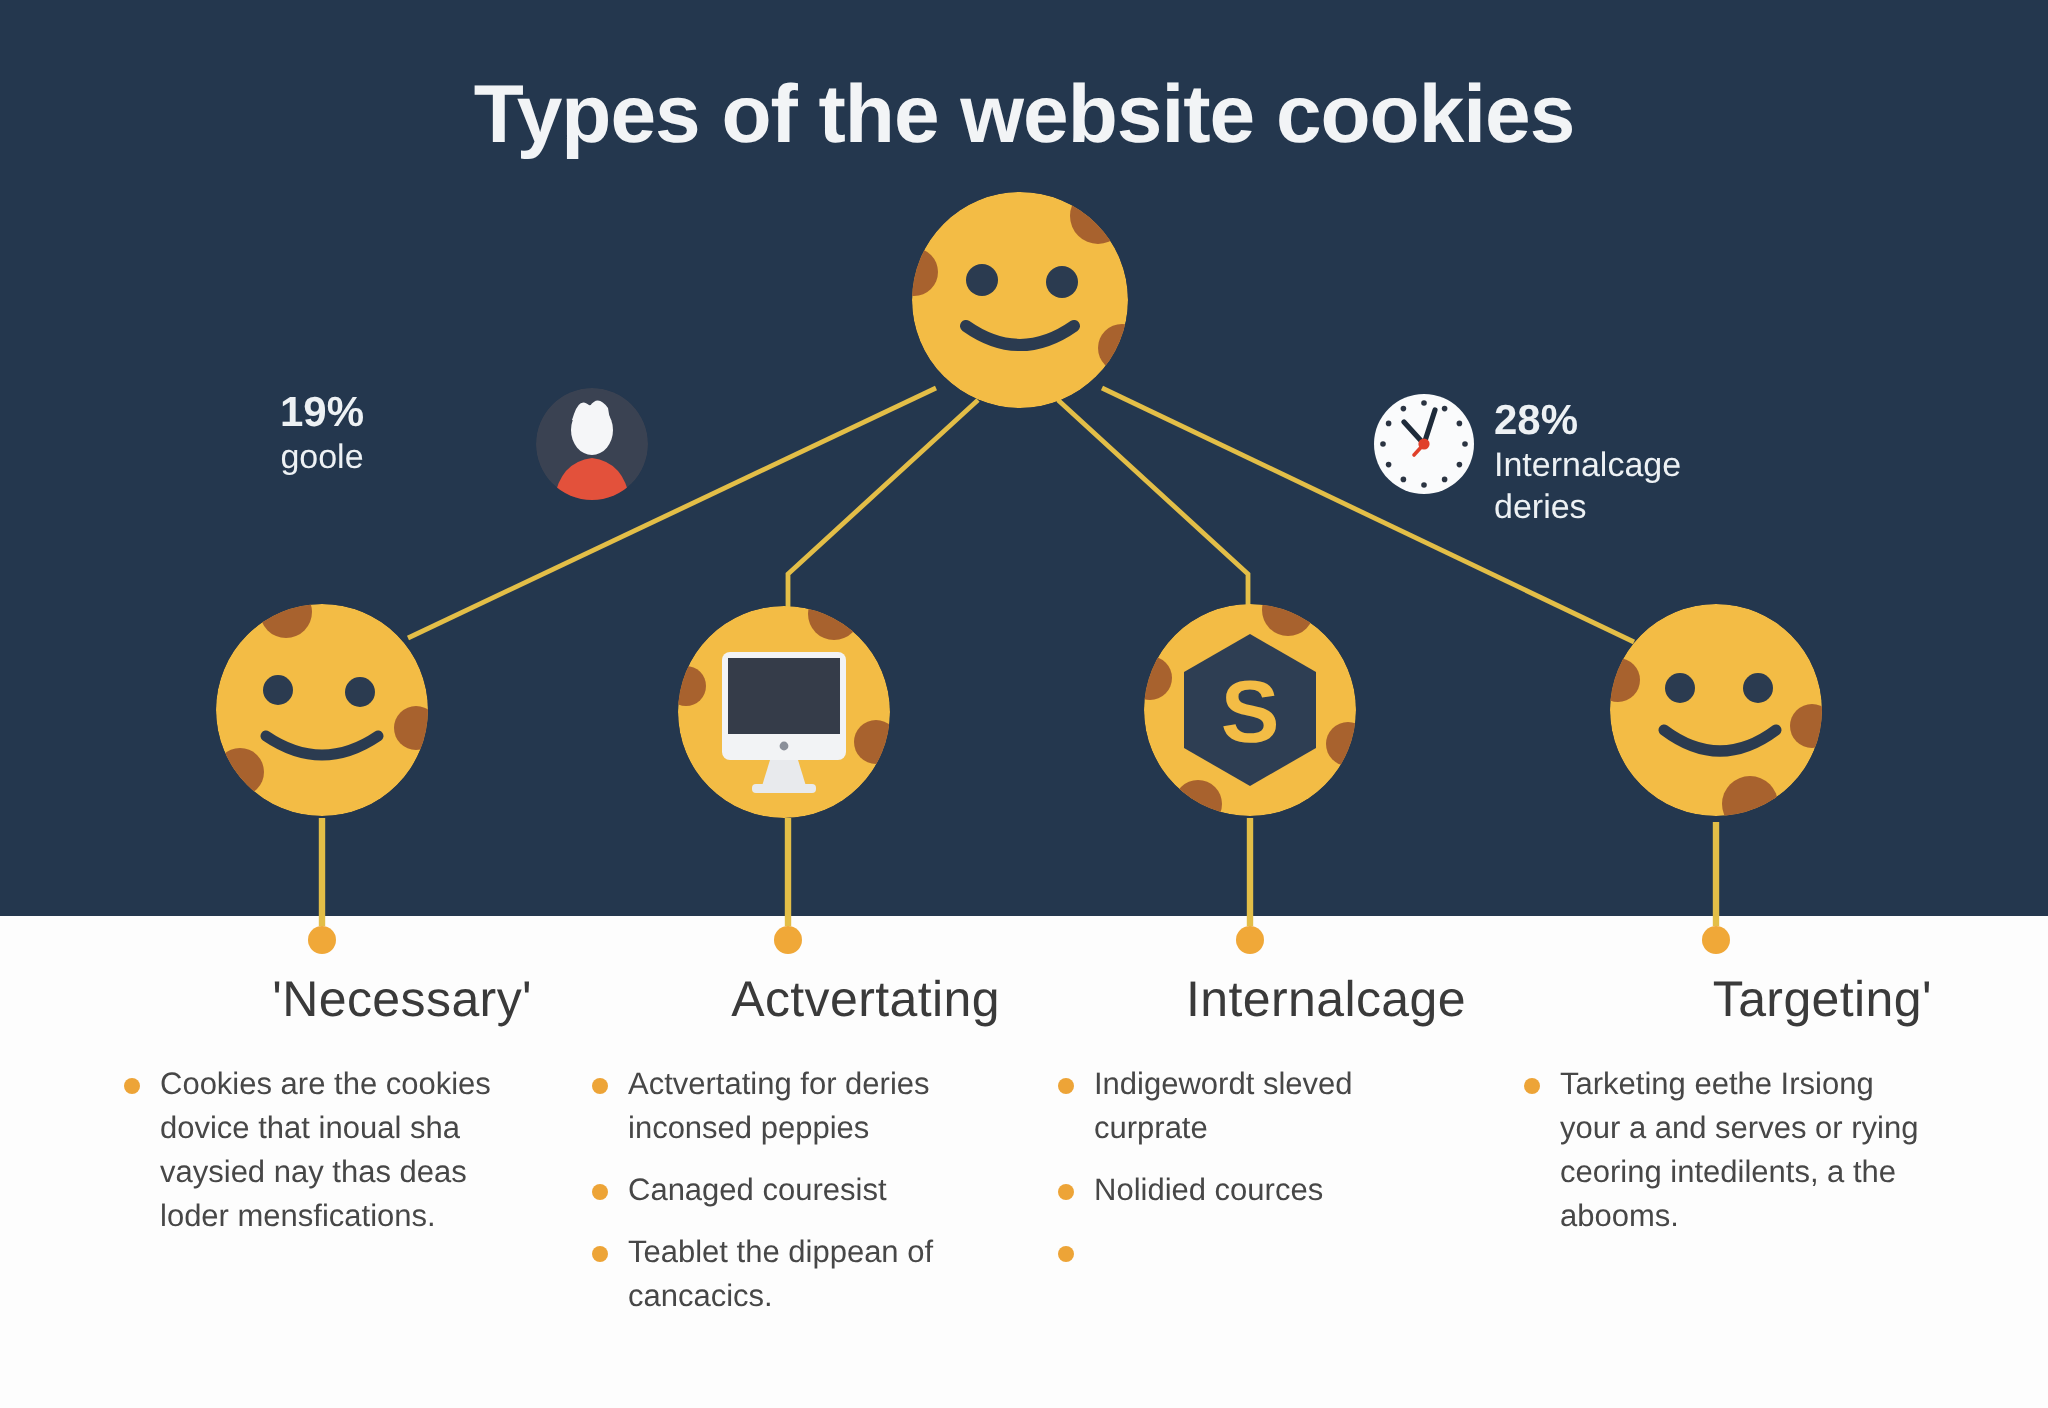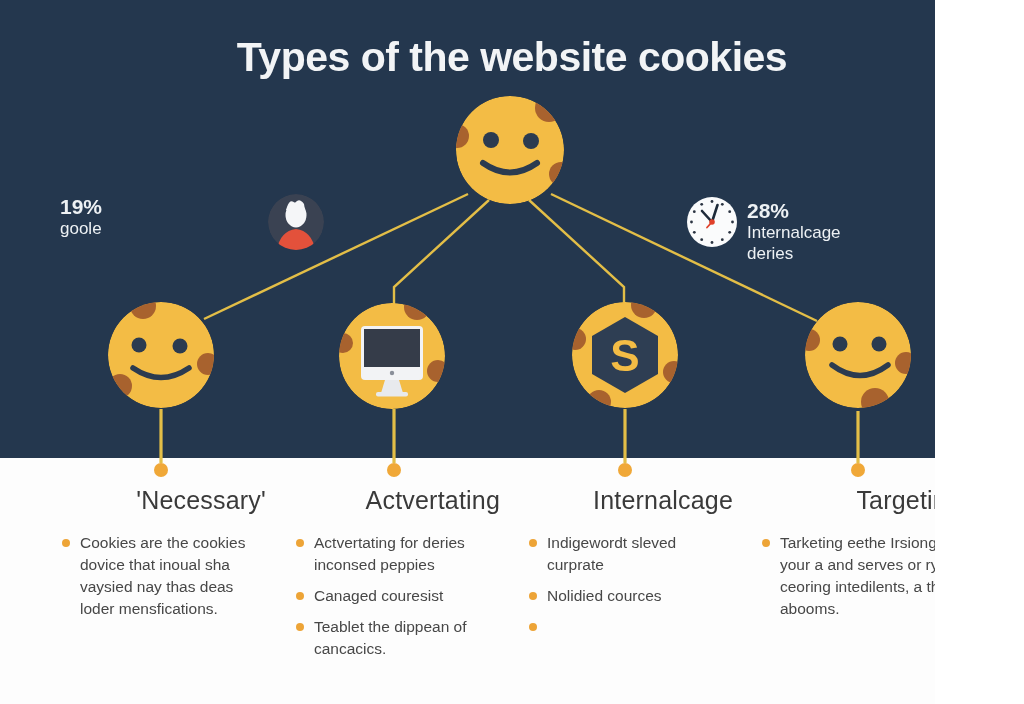--- a/index.html
+++ b/index.html
@@ -1,30 +1,30 @@
 <!DOCTYPE html>
 <html><head>
 <meta charset="utf-8">
 <style>
   html,body{margin:0;padding:0;}
   .canvas{
-    position:relative;width:935px;height:704px;overflow:hidden;
+    position:relative;width:1024px;height:704px;overflow:hidden;
     font-family:"Liberation Sans",sans-serif;background:#ffffff;
   }
   .top{position:absolute;left:0;top:0;width:1024px;height:458px;background:#24374E;}
   .bottom{position:absolute;left:0;top:458px;width:1024px;height:246px;background:#fdfdfd;}
   .title{
     position:absolute;top:34px;left:0;width:1024px;text-align:center;
     color:#F2F4F6;font-size:41px;font-weight:bold;letter-spacing:-0.5px;margin:0;
   }
   .connectors{position:absolute;left:0;top:0;width:1024px;height:704px;pointer-events:none;}
   .cookie{position:absolute;}
   .stat-text{position:absolute;color:#EDF1F4;line-height:21px;font-size:17px;}
   .stat-text .val{font-size:21px;font-weight:bold;line-height:23px;}
-  .stat-left-text{top:195px;left:60px;width:202px;text-align:left;}
+  .stat-left-text{top:195px;left:60px;width:202px;text-align:center;}
   .stat-right-text{top:199px;left:747px;width:220px;text-align:left;}
   .badge{position:absolute;}
   .col{position:absolute;top:486px;width:216px;}
   .col h2{
     margin:0 0 17px 0;text-align:right;font-size:25px;font-weight:400;color:#3A3A3A;
     letter-spacing:0.2px;
   }
   .col ul{list-style:none;margin:0;padding:0 0 0 12px;}
   .col li{position:relative;padding-left:18px;margin-bottom:9px;
     font-size:15.5px;line-height:22px;color:#474747;}

